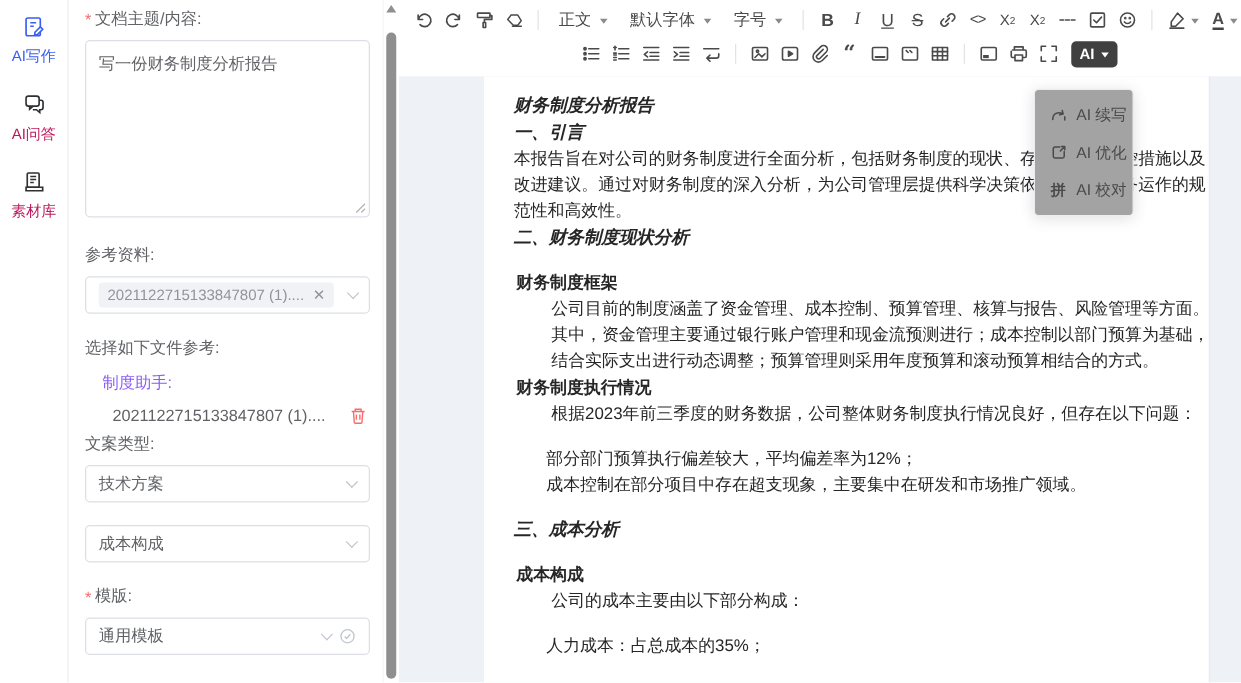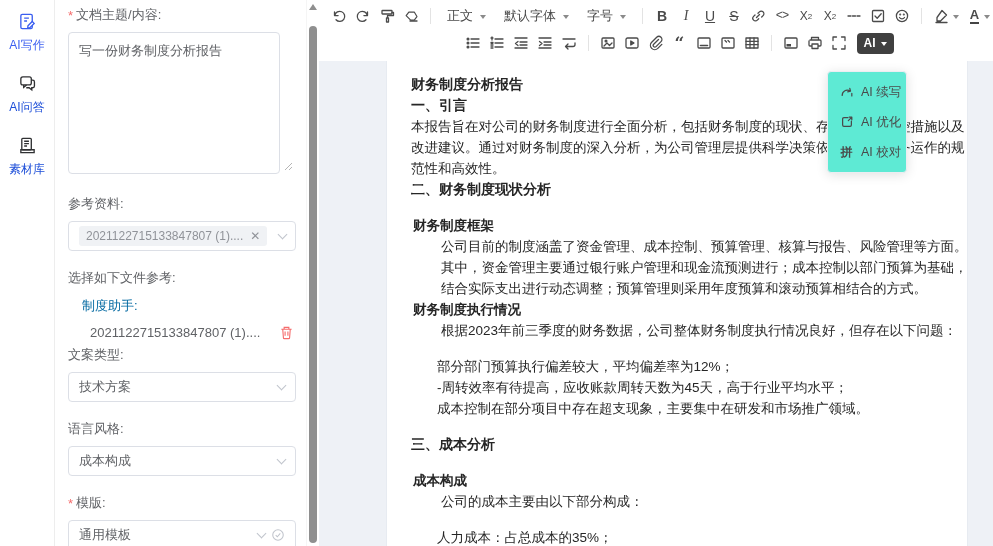--- a/index.html
+++ b/index.html
@@ -4,44 +4,44 @@
 <style>
   * { margin:0; padding:0; box-sizing:border-box; }
   html,body { width:993px; height:546px; overflow:hidden; background:#fff;
               font-family:"Liberation Sans","DejaVu Sans",sans-serif; }
   .app { display:flex; width:993px; height:546px; }
 
   
   .rail { width:55px; border-right:1px solid #ededed; padding-top:12px;
           display:flex; flex-direction:column; align-items:center; gap:20px; background:#fff; }
   .rail-item { display:flex; flex-direction:column; align-items:center; gap:3px;
-               font-size:12px; color:#1d4ed8; cursor:pointer; }
+               font-size:12px; color:#be185d; cursor:pointer; }
   .rail-item svg { width:19px; height:19px; stroke:#303133; fill:none; stroke-width:1.4; }
   .rail-item.active { color:#3a5ef0; }
   .rail-item.active svg { stroke:#3a5ef0; }
 
   
   .form-panel { width:251px; background:#fff; padding:6px 10px 0 13px; font-size:13px; color:#606266; }
   .f-label { margin:0 0 8px; display:flex; align-items:center; gap:3px; }
   .star { color:#f56c6c; font-size:13px; }
   .ta-wrap { position:relative; }
-  textarea { width:212px; height:142px; border:1px solid #dcdfe6; border-radius:4px;
+  textarea { width:228px; height:142px; border:1px solid #dcdfe6; border-radius:4px;
              padding:8px 10px; font-size:13px; color:#606266; resize:none; outline:none;
              font-family:"Liberation Sans","DejaVu Sans",sans-serif; line-height:1.5; }
   .ta-corner { position:absolute; right:3px; bottom:6px; }
   .f-section { margin-top:18px; }
   .f-select { width:228px; height:30px; border:1px solid #dcdfe6; border-radius:4px;
               display:flex; align-items:center; padding:0 10px; gap:6px; background:#fff; cursor:pointer; }
   .f-select .grow { flex:1; color:#606266; }
   .chev { width:7px; height:7px; border-right:1.3px solid #c0c4cc; border-bottom:1.3px solid #c0c4cc;
           transform:rotate(45deg); margin-top:-3px; flex:none; }
   .tag { background:#f0f2f5; border-radius:3px; padding:3px 7px; font-size:12px; color:#909399;
          display:flex; align-items:center; gap:7px; max-width:190px; white-space:nowrap; }
   .tag .x { color:#909399; font-size:12px; cursor:pointer; }
-  .file-group { margin:10px 0 0 14px; color:#0369a1; }
+  .file-group { margin:10px 0 0 14px; color:#8b5cf6; }
   .file-row { margin:10px 0 4px 22px; display:flex; align-items:center; }
   .file-name { flex:1; color:#606266; }
   .trash { width:15px; height:15px; stroke:#f56c6c; fill:none; stroke-width:1.2; cursor:pointer; margin-right:2px; }
   .check-circle { width:14px; height:14px; stroke:#c0c4cc; fill:none; stroke-width:1.2; flex:none; }
 
   
   .panel-scroll { width:13px; background:#fff; position:relative; border-left:1px solid #f5f5f5; }
   .ps-arrow { position:absolute; top:4px; left:2px; width:0; height:0;
               border-left:4px solid transparent; border-right:4px solid transparent;
               border-bottom:6px solid #8f8f8f; }
@@ -70,29 +70,29 @@
   .ai-btn { background:#404040; color:#fff; border-radius:4px; height:21px; padding:0 7px;
             display:flex; align-items:center; gap:5px; font-size:12px; font-weight:bold;
             margin-left:6px; cursor:pointer; flex:none; }
   .ai-btn .caret { border-top-color:#fff; }
 
   
   .canvas { flex:1; position:relative; overflow:hidden; }
   .page { position:absolute; left:67px; top:0; width:582px; height:510px; background:#fff;
           border:1px solid #e7ebf1; border-top:none; padding:13px 4px 0 24px;
           font-size:13.5px; line-height:21px; color:#262626; }
-  .b-title,.b-h2 { font-weight:bold; font-size:14px; }
+  .b-title,.b-h2 { font-weight:bold; font-size:14px;font-style:italic; }
   .b-h3 { font-weight:bold; margin-left:2px; }
   .b-p  { width:554px; }
   .b-p2 { margin-left:30px; width:528px; }
   .b-li { margin-left:26px; }
   .b-blank { height:15px; }
 
   
-  .ai-menu { position:absolute; left:508px; top:10px; width:80px; background:#5eead4;
+  .ai-menu { position:absolute; left:508px; top:10px; width:80px; background:#a3a3a3;
              border:1px solid #ecedf2; border-radius:4px; padding:5px 0;
              box-shadow:0 2px 12px rgba(0,0,0,.12); z-index:9; }
   .ai-menu-item { height:30px; display:flex; align-items:center; gap:7px; padding:0 11px;
                   font-size:12.5px; color:#4a4a4a; cursor:pointer; white-space:nowrap; }
   .mi-ico { width:15px; height:15px; display:flex; align-items:center; justify-content:center; flex:none; }
   .mi-ico svg { width:14px; height:14px; stroke:#4a4a4a; fill:none; stroke-width:1.4;
                 stroke-linecap:round; stroke-linejoin:round; }
   .mi-glyph { font-size:12px; font-weight:bold; color:#4a4a4a; line-height:1; }
 </style>
 </head>
@@ -171,23 +171,20 @@
       <div class="f-label" style="margin-top:6px">
           <span>文案类型:</span>
         </div>
       <div class="f-select">
         <span class="grow">技术方案</span>
         <span class="chev"></span>
       </div>
     </div>
 
     <div class="f-section">
-      <div class="f-label">
-          <span>语言风格:</span>
-        </div>
       <div class="f-select">
         <span class="grow">成本构成</span>
         <span class="chev"></span>
       </div>
     </div>
 
     <div class="f-section">
       <div class="f-label">
         <span class="star">*</span>
         <span>模版:</span>
@@ -404,21 +401,20 @@
           <div class="b-p2">公司目前的制度涵盖了资金管理、成本控制、预算管理、核算与报告、风险管理等方面。其中，资金管理主要通过银行账户管理和现金流预测进行；成本控制以部门预算为基础，结合实际支出进行动态调整；预算管理则采用年度预算和滚动预算相结合的方式。</div>
 
           <div class="b-h3">财务制度执行情况</div>
 
           <div class="b-p2">根据2023年前三季度的财务数据，公司整体财务制度执行情况良好，但存在以下问题：</div>
 
           <div class="b-blank"></div>
 
           <div class="b-li">部分部门预算执行偏差较大，平均偏差率为12%；</div>
 
-          <div class="b-li">-周转效率有待提高，应收账款周转天数为45天，高于行业平均水平；</div>
 
           <div class="b-li">成本控制在部分项目中存在超支现象，主要集中在研发和市场推广领域。</div>
 
           <div class="b-blank"></div>
 
           <div class="b-h2">三、成本分析</div>
 
           <div class="b-blank"></div>
 
           <div class="b-h3">成本构成</div>

